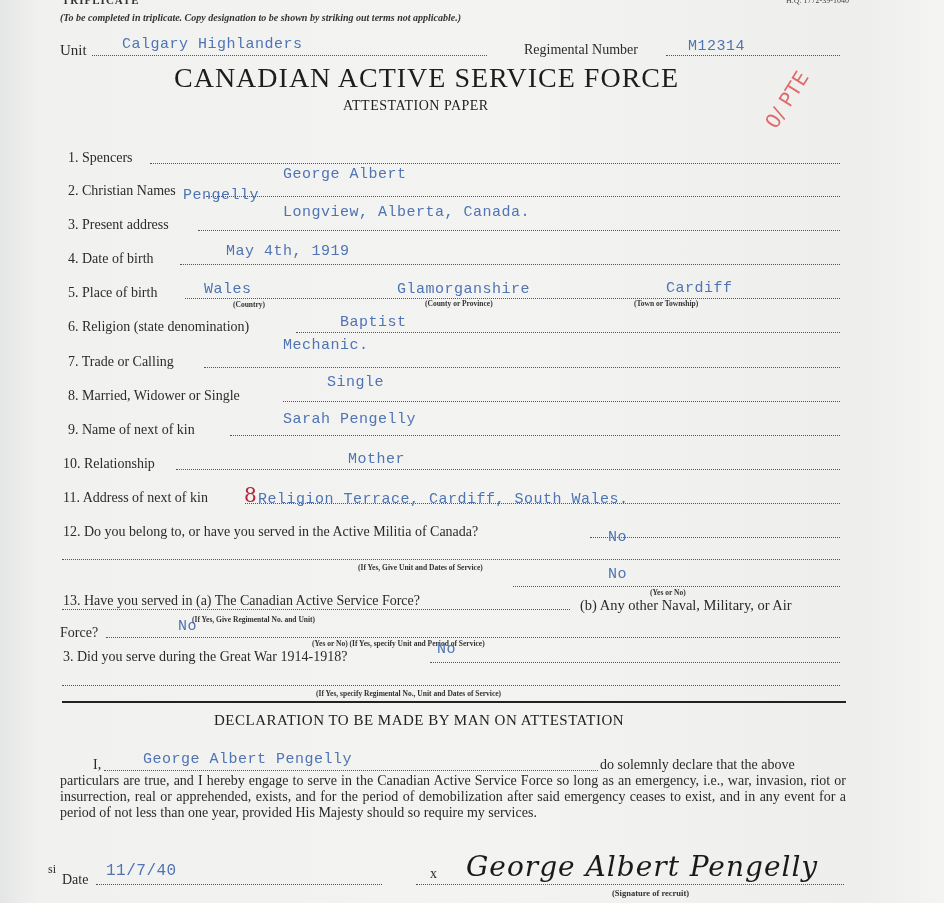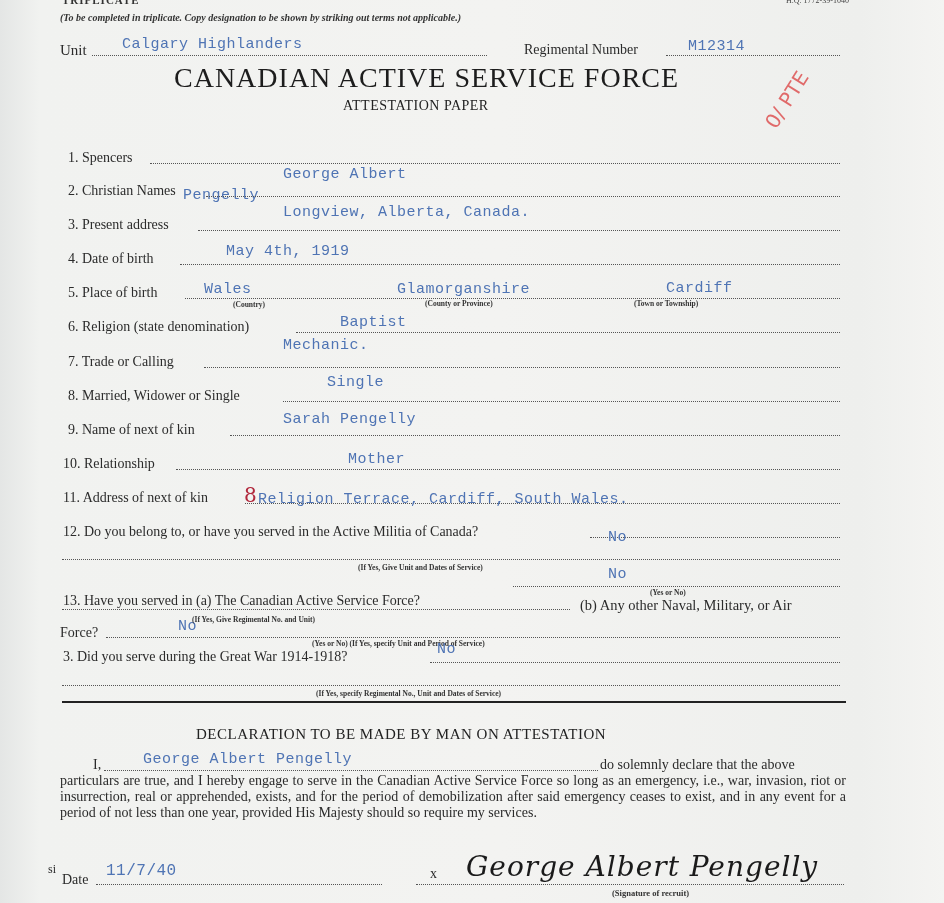--- a/index.html
+++ b/index.html
@@ -110,21 +110,21 @@
 
   <div class="abs tiny" style="left:312px;top:639px;">(Yes or No) (If Yes, specify Unit and Period of Service)</div>
   <div class="abs lbl" style="left:63px;top:649px;"><span>3.</span> <span>Did you serve during the Great War 1914-1918?</span></div>
   <div class="dots" style="left:430px;top:662px;width:410px;"></div>
   <div class="abs typed" style="left:437px;top:641px;">No</div>
   <div class="dots" style="left:62px;top:685px;width:778px;"></div>
   <div class="abs tiny" style="left:316px;top:689px;">(If Yes, specify Regimental No., Unit and Dates of Service)</div>
 
   <div class="rule" style="top:701px;"></div>
 
-  <div class="abs decl-h" style="left:196px;top:712px;margin-top:14px;">DECLARATION TO BE MADE BY MAN ON ATTESTATION</div>
+  <div class="abs decl-h" style="left:214px;top:712px;">DECLARATION TO BE MADE BY MAN ON ATTESTATION</div>
   <div class="abs lbl" style="left:93px;top:757px;">I,</div>
   <div class="dots" style="left:104px;top:770px;width:494px;"></div>
   <div class="abs typed" style="left:143px;top:751px;">George Albert Pengelly</div>
   <div class="abs lbl" style="left:600px;top:757px;">do solemnly declare that the above</div>
   <div class="abs para" style="left:60px;top:773px;width:786px;text-align:justify;">particulars are true, and I hereby engage to serve in the Canadian Active Service Force so long as an emergency, i.e., war, invasion, riot or insurrection, real or apprehended, exists, and for the period of demobilization after said emergency ceases to exist, and in any event for a period of not less than one year, provided His Majesty should so require my services.</div>
 
   <div class="abs lbl" style="left:48px;top:862px;font-size:12px;">si</div>
   <div class="abs lbl" style="left:62px;top:872px;">Date</div>
   <div class="dots" style="left:96px;top:884px;width:286px;"></div>
   <div class="abs typed" style="left:106px;top:862px;font-size:16px;">11/7/40</div>

